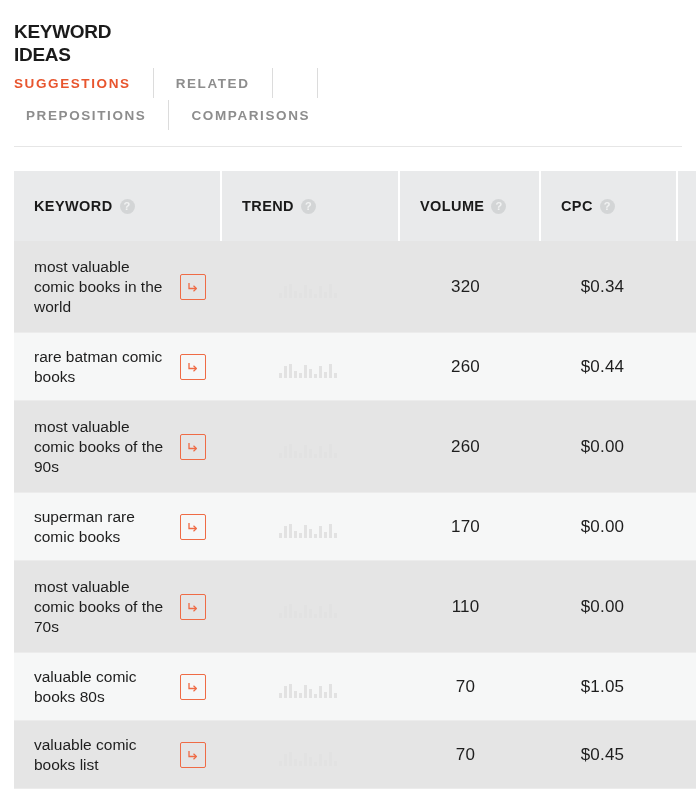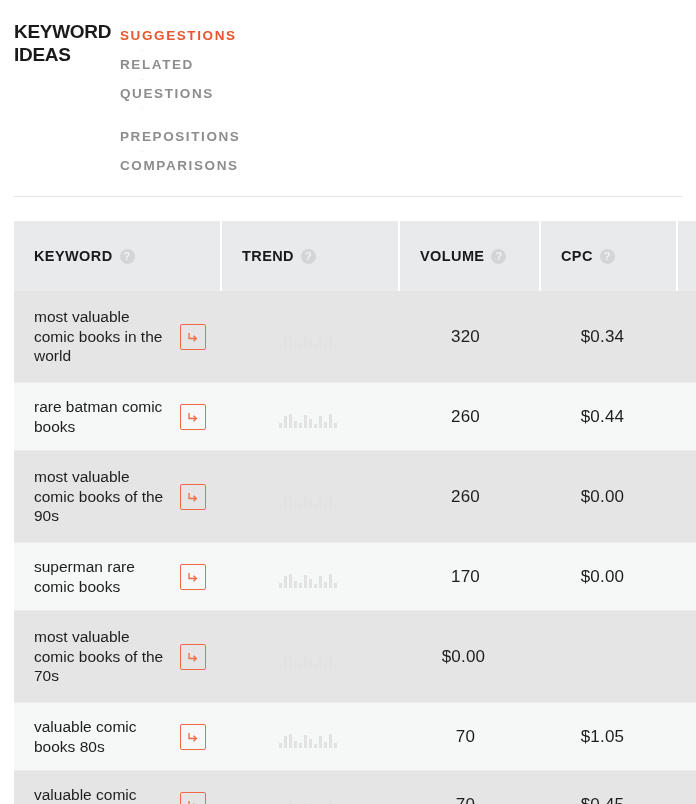--- a/index.html
+++ b/index.html
@@ -52,21 +52,21 @@
     line-height: 24px;
   }
   .tab.active { color: #e8552e; }
   .tab-sep {
     width: 1px;
     height: 30px;
     background: #dcdcdc;
     margin: 0 22px;
     flex: 0 0 1px;
   }
-  .tab-row { display: flex; align-items: flex-start; width: 100%; flex-direction: column; }
+  .tab-row { display: flex; align-items: flex-end; width: 100%; }
   .tab-row.row2 { margin-top: 2px; }
 
   .divider {
     height: 1px;
     background: #e6e6e6;
     margin: 16px 14px 0 14px;
   }
 
   
   .table {
@@ -177,21 +177,20 @@
 
   <div class="header">
     <div class="header-inner">
       <div class="module-title">Keyword Ideas</div>
       <div class="tabs-wrap">
         <div class="tab-row" id="tabrow1">
             <div class="tab active">Suggestions</div>
             <div class="tab-sep"></div>
             <div class="tab">Related</div>
             <div class="tab-sep"></div>
-            <div class="tab">Questions</div>
             <div class="tab-sep"></div>
           </div>
         <div class="tab-row row2" id="tabrow2">
             <div style="flex: 0 0 12px;"></div>
             <div class="tab">Prepositions</div>
             <div class="tab-sep"></div>
             <div class="tab">Comparisons</div>
           </div>
       </div>
     </div>
@@ -374,20 +373,23 @@
               <i style="height: 5px;"></i>
               <i style="height: 13px;"></i>
               <i style="height: 9px;"></i>
               <i style="height: 4px;"></i>
               <i style="height: 12px;"></i>
               <i style="height: 6px;"></i>
               <i style="height: 14px;"></i>
               <i style="height: 5px;"></i>
             </div>
           </div>
+          <div class="td c-volume">
+            <span class="num">110</span>
+          </div>
           <div class="td c-cpc">
             <span class="num">$0.00</span>
           </div>
           <div class="td c-extra"></div>
         </div>
         <div class="trow alt row-h2">
           <div class="td c-keyword">
             <div class="kw-text">valuable comic books 80s</div>
             <div class="arrow-btn">
               <svg width="14" height="14" viewBox="0 0 14 14" aria-hidden="true">

